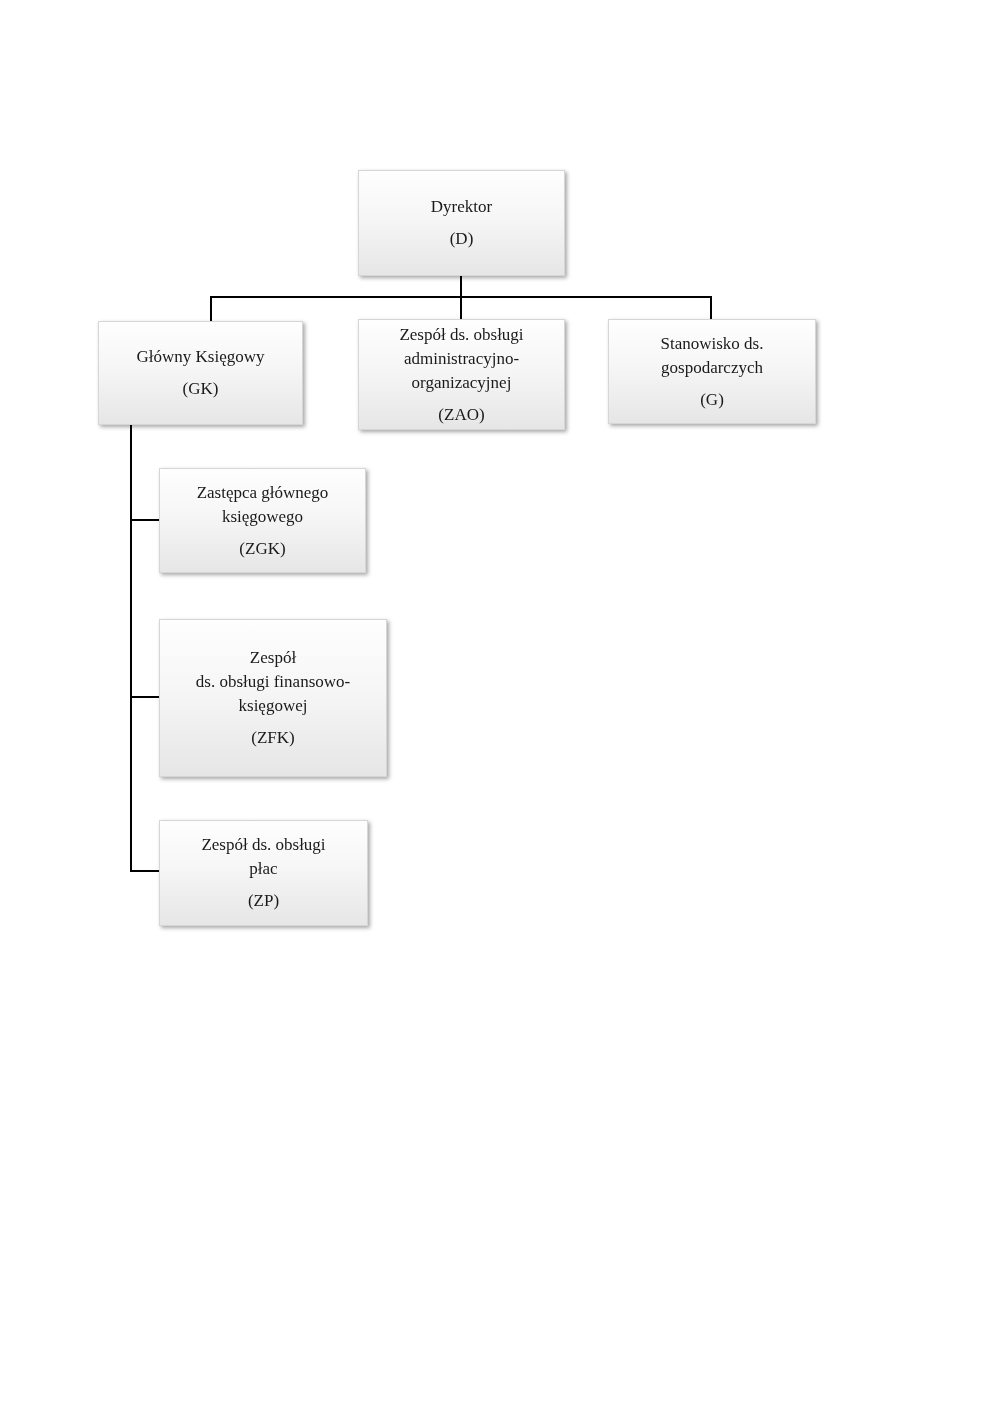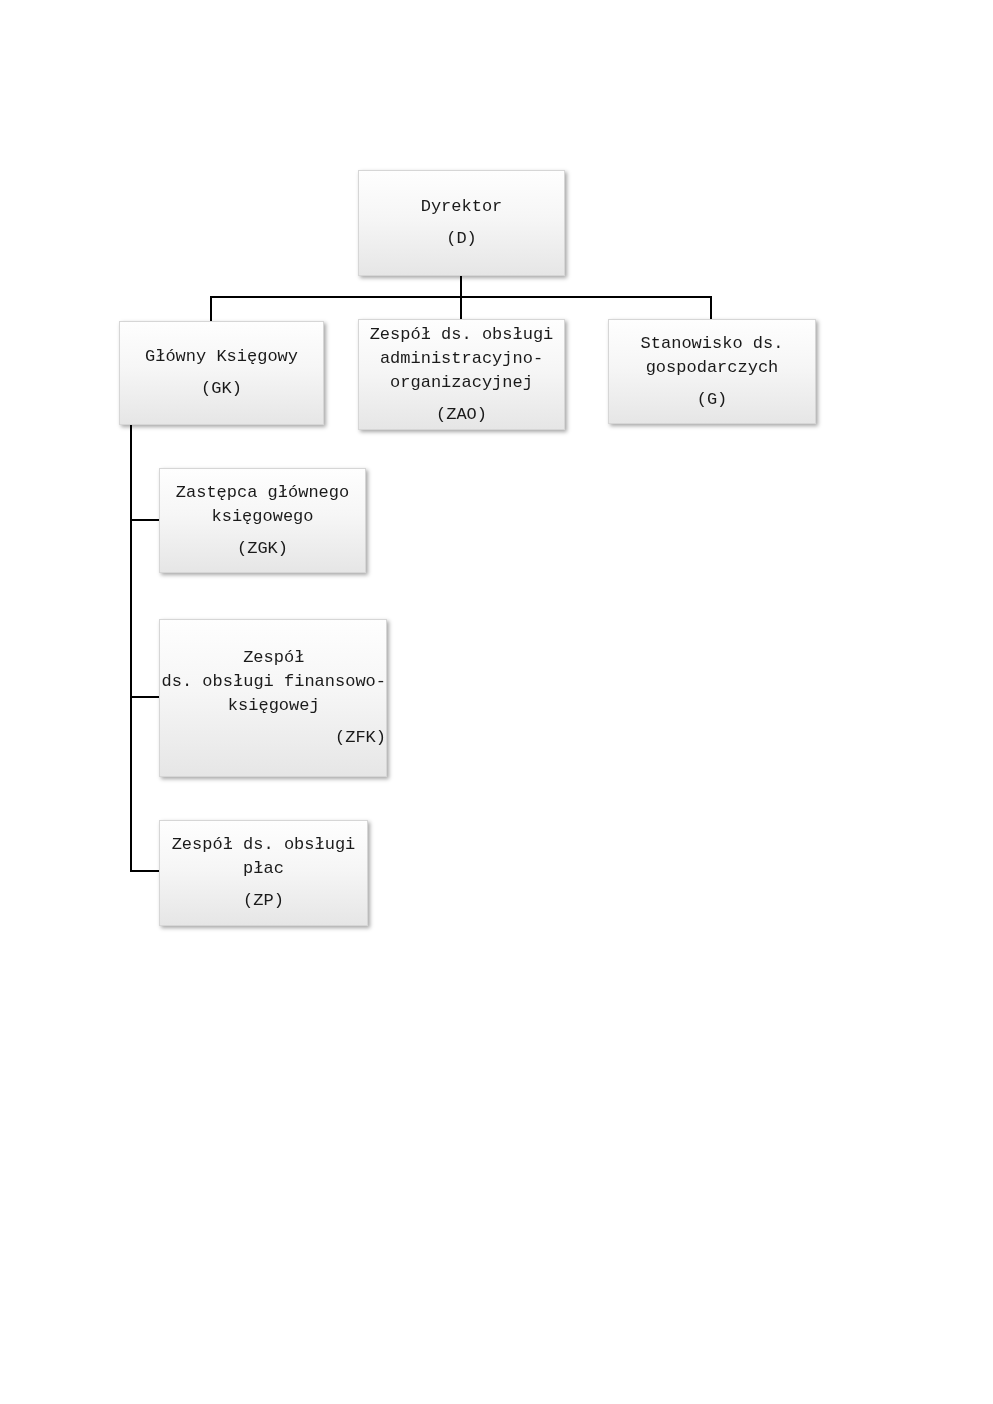--- a/index.html
+++ b/index.html
@@ -5,21 +5,21 @@
   html, body {
     margin: 0;
     padding: 0;
     background: #ffffff;
   }
   .page {
     position: relative;
     width: 993px;
     height: 1404px;
     background: #ffffff;
-    font-family: Liberation Mono, monospace;
+    font-family: Liberation Serif, serif;
     overflow: hidden;
   }
   .node {
     position: absolute;
     box-sizing: border-box;
     background: linear-gradient(180deg, #fefefe 0%, #f6f6f6 45%, #e6e6e6 100%);
     border: 1px solid #d6d6d6;
     box-shadow: 2px 2px 4px rgba(0,0,0,0.35);
     display: flex;
     flex-direction: column;
@@ -38,25 +38,25 @@
     line-height: 24px;
     margin-top: 8px;
     white-space: pre-line;
   }
   .line {
     position: absolute;
     background: #000000;
   }
   
   .n-d   { left: 358px; top: 170px; width: 207px; height: 106px; }
-  .n-gk  { left: 119px; top: 321px; width: 205px; height: 104px; }
+  .n-gk  { left: 98px; top: 321px; width: 205px; height: 104px; }
   .n-zao { left: 358px; top: 319px; width: 207px; height: 111px; }
   .n-g   { left: 608px; top: 319px; width: 208px; height: 105px; }
   .n-zgk { left: 159px; top: 468px; width: 207px; height: 105px; }
-  .n-zfk { left: 159px; top: 619px; width: 228px; height: 158px; align-items: flex-end; }
+  .n-zfk { left: 159px; top: 619px; width: 228px; height: 158px; }
   .n-zp  { left: 159px; top: 820px; width: 209px; height: 106px; }
   
   .c1 { left: 460px; top: 276px; width: 2px;   height: 22px; }  
   .c2 { left: 210px; top: 296px; width: 502px; height: 2px;  }  
   .c3 { left: 210px; top: 296px; width: 2px;   height: 25px; }  
   .c4 { left: 460px; top: 296px; width: 2px;   height: 23px; }  
   .c5 { left: 710px; top: 296px; width: 2px;   height: 23px; }  
   .c6 { left: 130px; top: 425px; width: 2px;   height: 447px; } 
   .c7 { left: 130px; top: 519px; width: 29px;  height: 2px;  }  
   .c8 { left: 130px; top: 696px; width: 29px;  height: 2px;  }  

